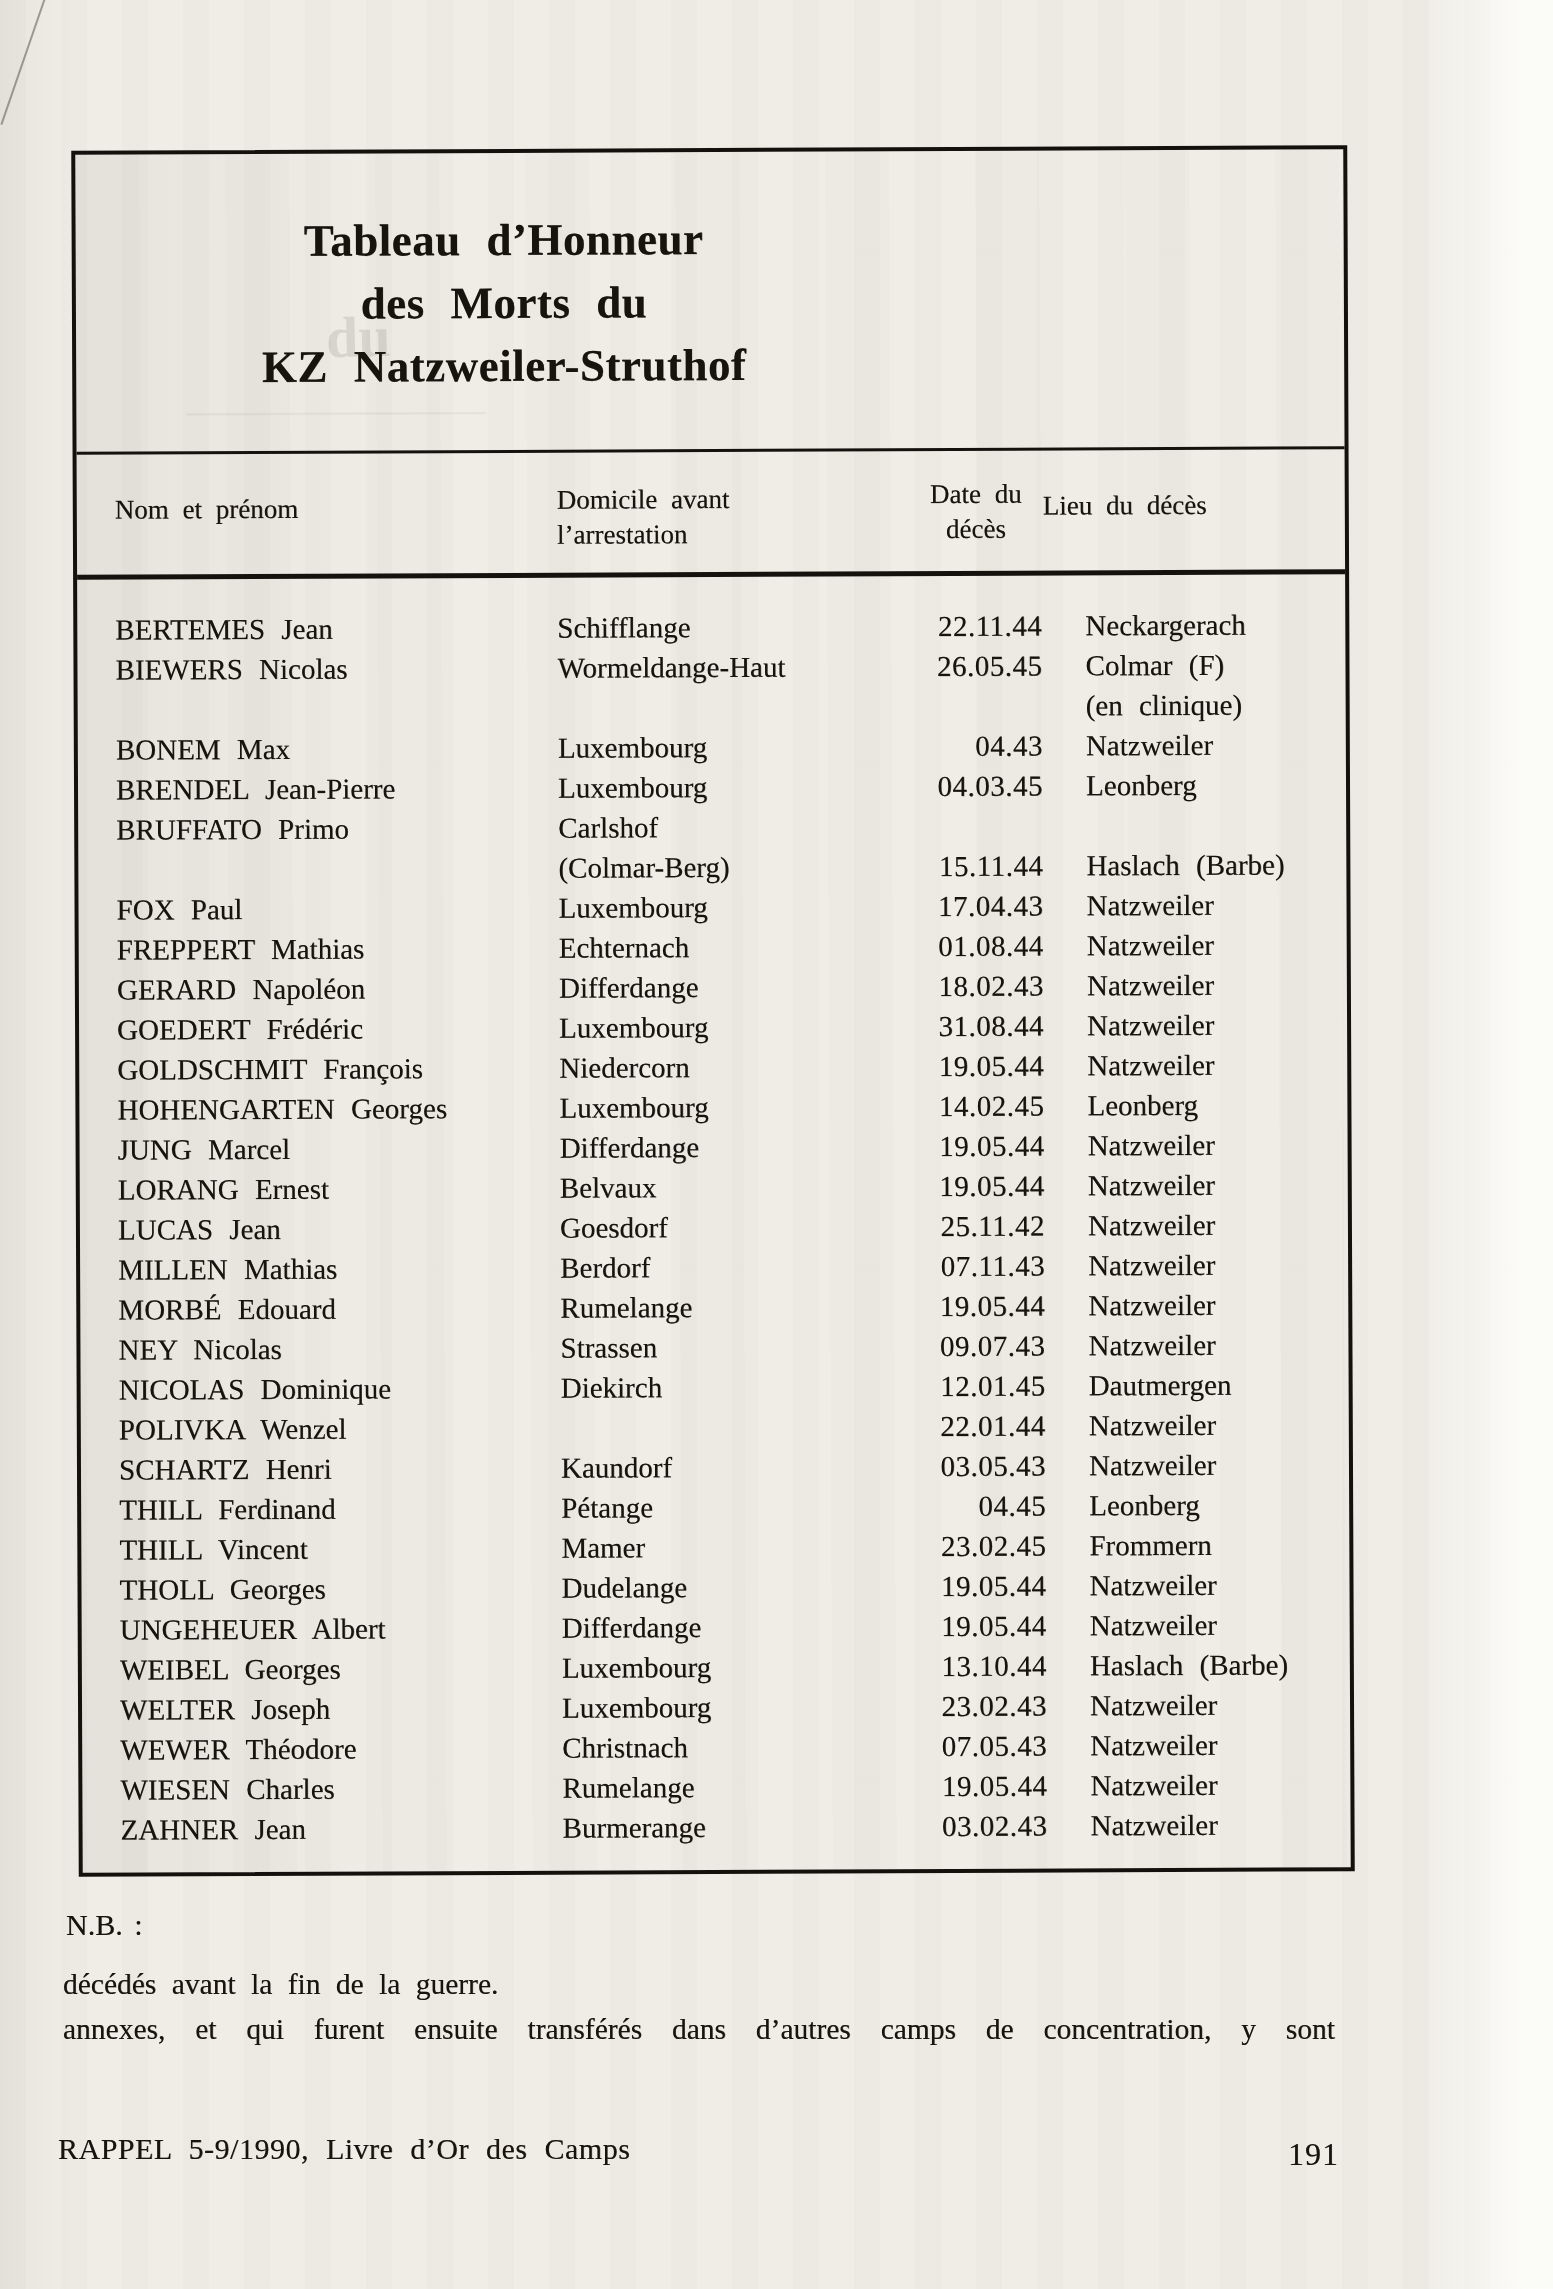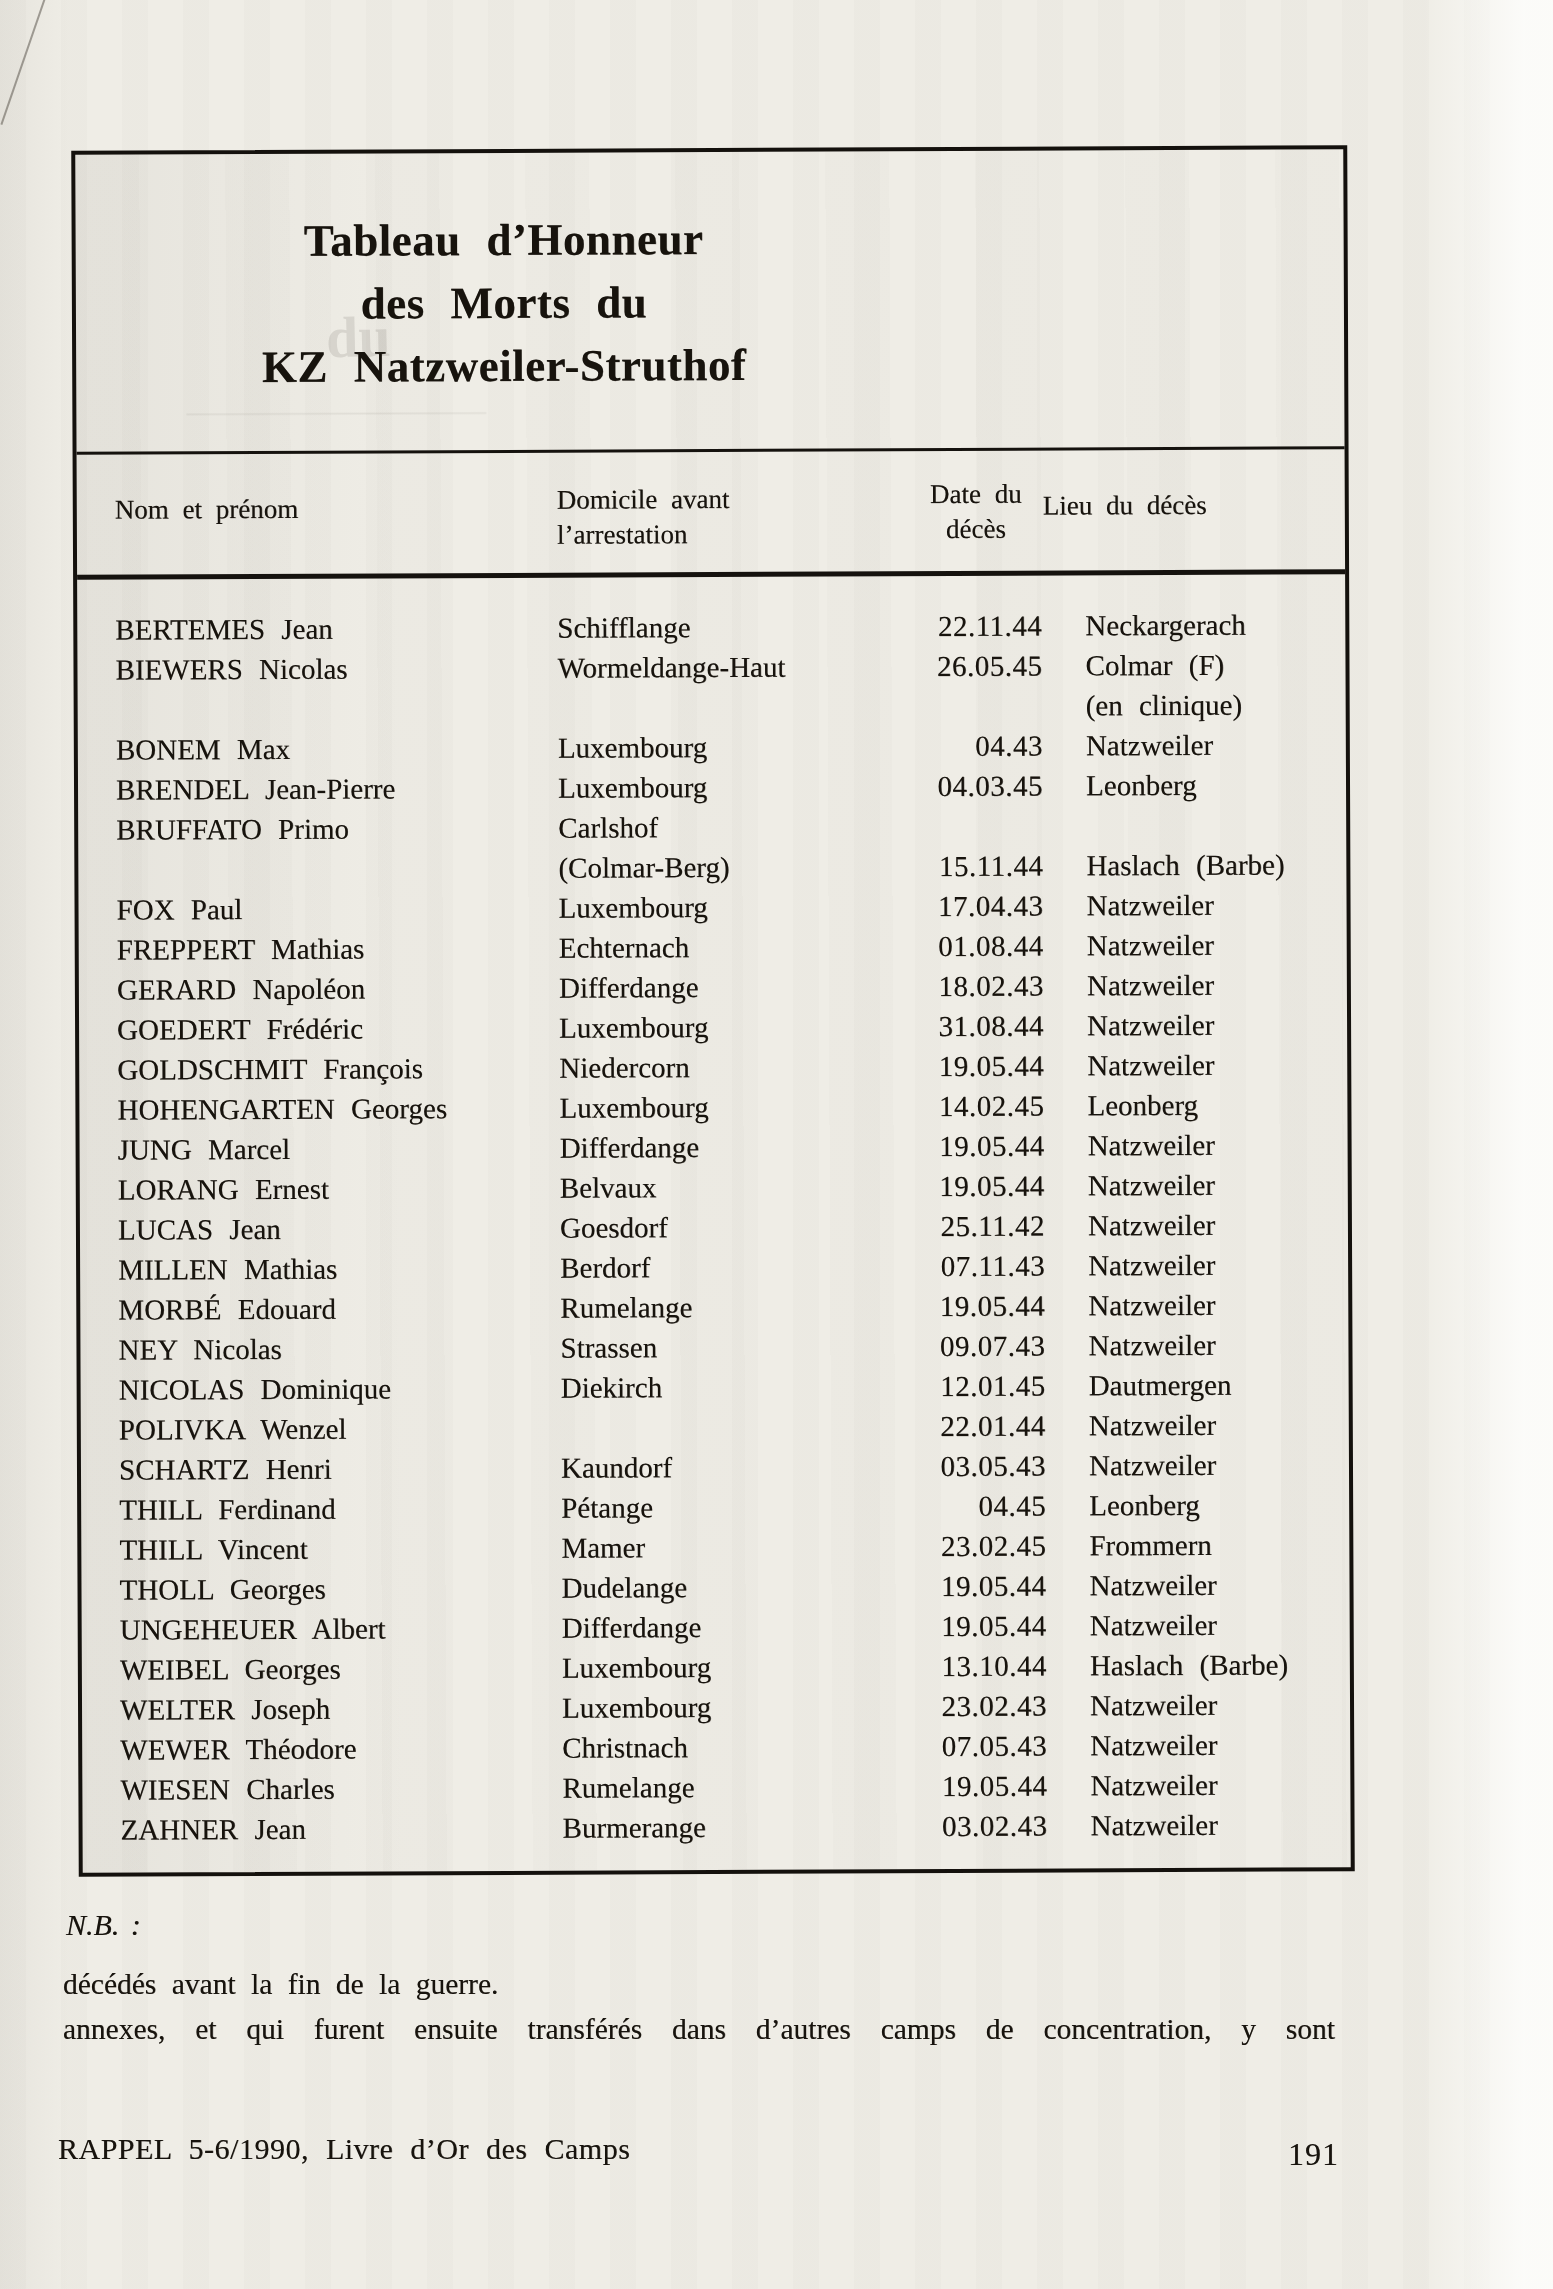--- a/index.html
+++ b/index.html
@@ -51,21 +51,21 @@
   .h-nom{position:absolute;left:38px;top:12px;white-space:nowrap}
   .h-dom{position:absolute;left:480px;top:4px;white-space:nowrap}
   .h-date{position:absolute;left:780px;top:0;width:238px;text-align:center;white-space:nowrap}
   .h-lieu{position:absolute;left:966px;top:12px;white-space:nowrap}
   .rows{position:absolute;left:0;top:455px;width:100%}
   .row{position:relative;height:40px;font-size:29px;line-height:40px}
   .c-name{position:absolute;left:38px;width:435px;word-spacing:9px;white-space:nowrap}
   .c-dom{position:absolute;left:480px;width:300px;word-spacing:9px;white-space:nowrap}
   .c-date{position:absolute;left:720px;width:245px;text-align:right;letter-spacing:.5px;white-space:nowrap}
   .c-lieu{position:absolute;left:1008px;width:255px;word-spacing:9px;white-space:nowrap}
-  .nb-label{position:absolute;left:66px;top:1908px;font-style:italic;font-size:30px;word-spacing:4px}
+  .nb-label{position:absolute;left:66px;top:1908px;font-size:30px;word-spacing:4px}
   .nb-para{position:absolute;left:63px;top:1962px;width:1272px;font-size:29.5px;line-height:45px}
   .nb-line{word-spacing:3px}
   .nb-line.just{text-align:justify;text-align-last:justify}
   .nb-line.last{word-spacing:8px}
   .footer{position:absolute;left:58px;top:2132px;font-size:30px;word-spacing:9px;letter-spacing:.5px;white-space:nowrap}
   .page-number{position:absolute;left:1288px;top:2136px;font-size:32px;letter-spacing:1px}
 </style>
 </head>
 <body>
 
@@ -321,14 +321,14 @@
       </div>
     </div>
 </div>
 
 <div class="nb-label">N.B. :</div>
 <div class="nb-para">
   <div class="nb-line last">décédés avant la fin de la guerre.</div>
   <div class="nb-line just">annexes, et qui furent ensuite transférés dans d’autres camps de concentration, y sont</div>
 </div>
 
-<div class="footer">RAPPEL 5-6/1990, Livre d’Or des Camps</div>
+<div class="footer">RAPPEL 5-9/1990, Livre d’Or des Camps</div>
 <div class="page-number">191</div>
 
 </body></html>

